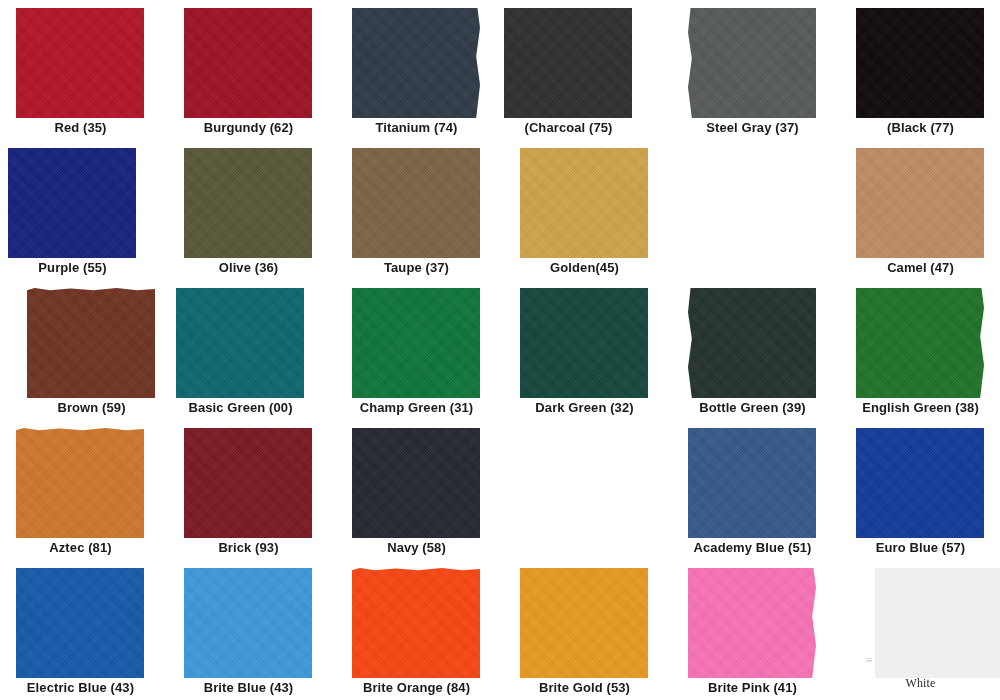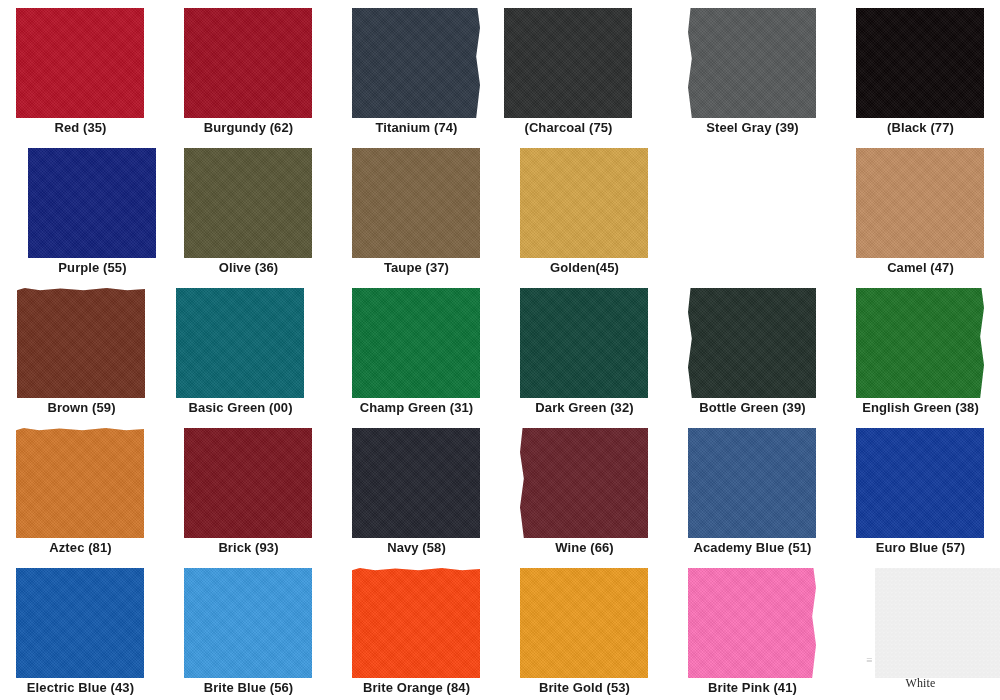--- a/index.html
+++ b/index.html
@@ -130,29 +130,29 @@
       <div class="swatch-cell" style="left: 344px;">
         <div class="swatch-chip rough-right" style="background-color: rgb(46, 56, 69);"></div>
         <div class="swatch-label">Titanium (74)</div>
       </div>
       <div class="swatch-cell" style="left: 496px;">
         <div class="swatch-chip" style="background-color: rgb(44, 46, 46);"></div>
         <div class="swatch-label">(Charcoal (75)</div>
       </div>
       <div class="swatch-cell" style="left: 680px;">
         <div class="swatch-chip rough-left" style="background-color: rgb(86, 89, 90);"></div>
-        <div class="swatch-label">Steel Gray (39)</div>
+        <div class="swatch-label">Steel Gray (37)</div>
       </div>
       <div class="swatch-cell" style="left: 848px;">
         <div class="swatch-chip" style="background-color: rgb(12, 6, 7);"></div>
         <div class="swatch-label">(Black (77)</div>
       </div>
     </div>
     <div class="swatch-row" style="top: 140px;">
-      <div class="swatch-cell" style="left: 20px;">
+      <div class="swatch-cell" style="left: 0;">
         <div class="swatch-chip" style="background-color: rgb(18, 32, 124);"></div>
         <div class="swatch-label">Purple (55)</div>
       </div>
       <div class="swatch-cell" style="left: 176px;">
         <div class="swatch-chip" style="background-color: rgb(88, 86, 54);"></div>
         <div class="swatch-label">Olive (36)</div>
       </div>
       <div class="swatch-cell" style="left: 344px;">
         <div class="swatch-chip" style="background-color: rgb(124, 100, 67);"></div>
         <div class="swatch-label">Taupe (37)</div>
@@ -160,21 +160,21 @@
       <div class="swatch-cell" style="left: 512px;">
         <div class="swatch-chip" style="background-color: rgb(210, 164, 72);"></div>
         <div class="swatch-label">Golden(45)</div>
       </div>
       <div class="swatch-cell" style="left: 848px;">
         <div class="swatch-chip" style="background-color: rgb(192, 140, 97);"></div>
         <div class="swatch-label">Camel (47)</div>
       </div>
     </div>
     <div class="swatch-row" style="top: 280px;">
-      <div class="swatch-cell" style="left: 9px;">
+      <div class="swatch-cell" style="left: 19px;">
         <div class="swatch-chip rough-top" style="background-color: rgb(112, 49, 32);"></div>
         <div class="swatch-label">Brown (59)</div>
       </div>
       <div class="swatch-cell" style="left: 168px;">
         <div class="swatch-chip" style="background-color: rgb(10, 102, 112);"></div>
         <div class="swatch-label">Basic Green (00)</div>
       </div>
       <div class="swatch-cell" style="left: 344px;">
         <div class="swatch-chip" style="background-color: rgb(12, 116, 56);"></div>
         <div class="swatch-label">Champ Green (31)</div>
@@ -198,41 +198,37 @@
         <div class="swatch-label">Aztec (81)</div>
       </div>
       <div class="swatch-cell" style="left: 176px;">
         <div class="swatch-chip" style="background-color: rgb(122, 22, 32);"></div>
         <div class="swatch-label">Brick (93)</div>
       </div>
       <div class="swatch-cell" style="left: 344px;">
         <div class="swatch-chip" style="background-color: rgb(35, 37, 47);"></div>
         <div class="swatch-label">Navy (58)</div>
       </div>
-      <div class="swatch-cell" style="left: 512px;">
-        <div class="swatch-chip rough-left" style="background-color: rgb(103, 34, 42);"></div>
-        <div class="swatch-label">Wine (66)</div>
-      </div>
       <div class="swatch-cell" style="left: 680px;">
         <div class="swatch-chip" style="background-color: rgb(52, 88, 138);"></div>
         <div class="swatch-label">Academy Blue (51)</div>
       </div>
       <div class="swatch-cell" style="left: 848px;">
         <div class="swatch-chip" style="background-color: rgb(17, 57, 155);"></div>
         <div class="swatch-label">Euro Blue (57)</div>
       </div>
     </div>
     <div class="swatch-row" style="top: 560px;">
       <div class="swatch-cell" style="left: 8px;">
         <div class="swatch-chip" style="background-color: rgb(19, 89, 172);"></div>
         <div class="swatch-label">Electric Blue (43)</div>
       </div>
       <div class="swatch-cell" style="left: 176px;">
         <div class="swatch-chip" style="background-color: rgb(60, 153, 222);"></div>
-        <div class="swatch-label">Brite Blue (56)</div>
+        <div class="swatch-label">Brite Blue (43)</div>
       </div>
       <div class="swatch-cell" style="left: 344px;">
         <div class="swatch-chip rough-top" style="background-color: rgb(251, 68, 16);"></div>
         <div class="swatch-label">Brite Orange (84)</div>
       </div>
       <div class="swatch-cell" style="left: 512px;">
         <div class="swatch-chip" style="background-color: rgb(234, 154, 32);"></div>
         <div class="swatch-label">Brite Gold (53)</div>
       </div>
       <div class="swatch-cell" style="left: 680px;">

